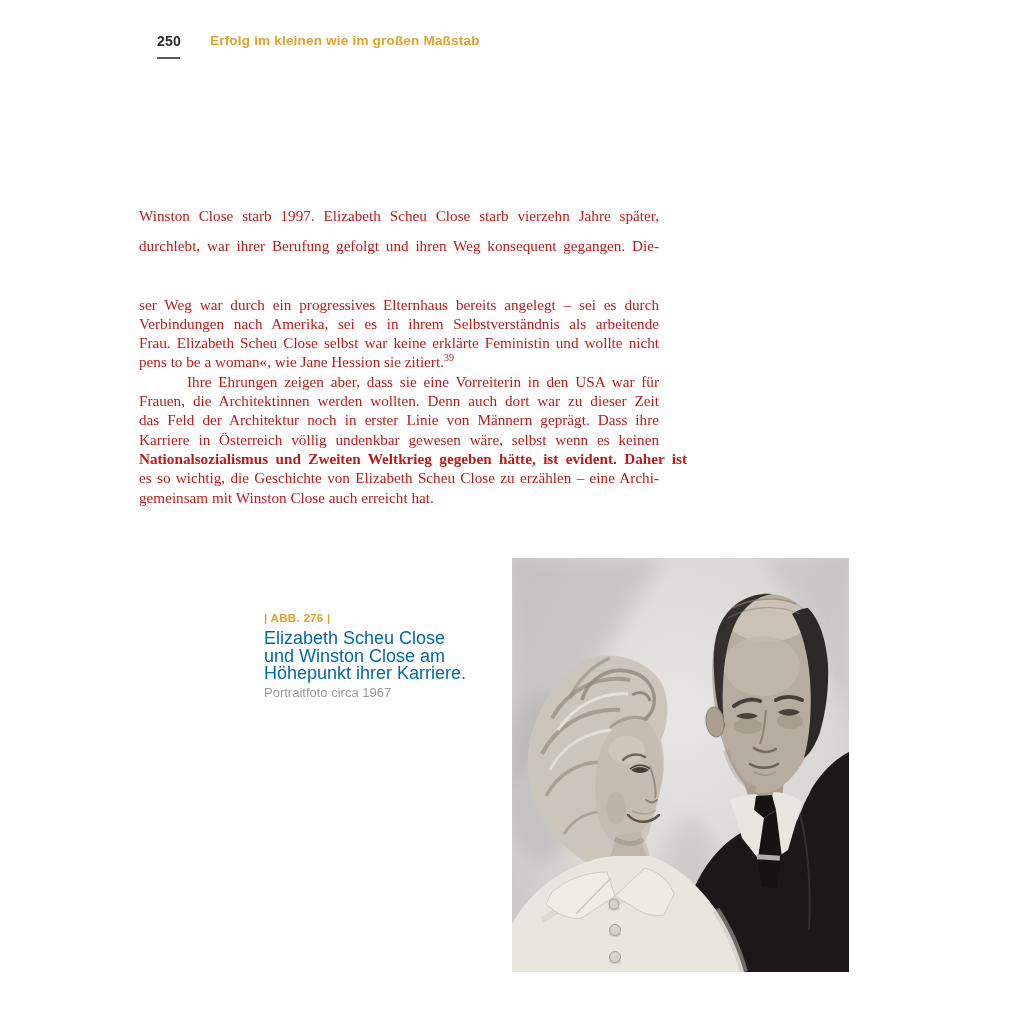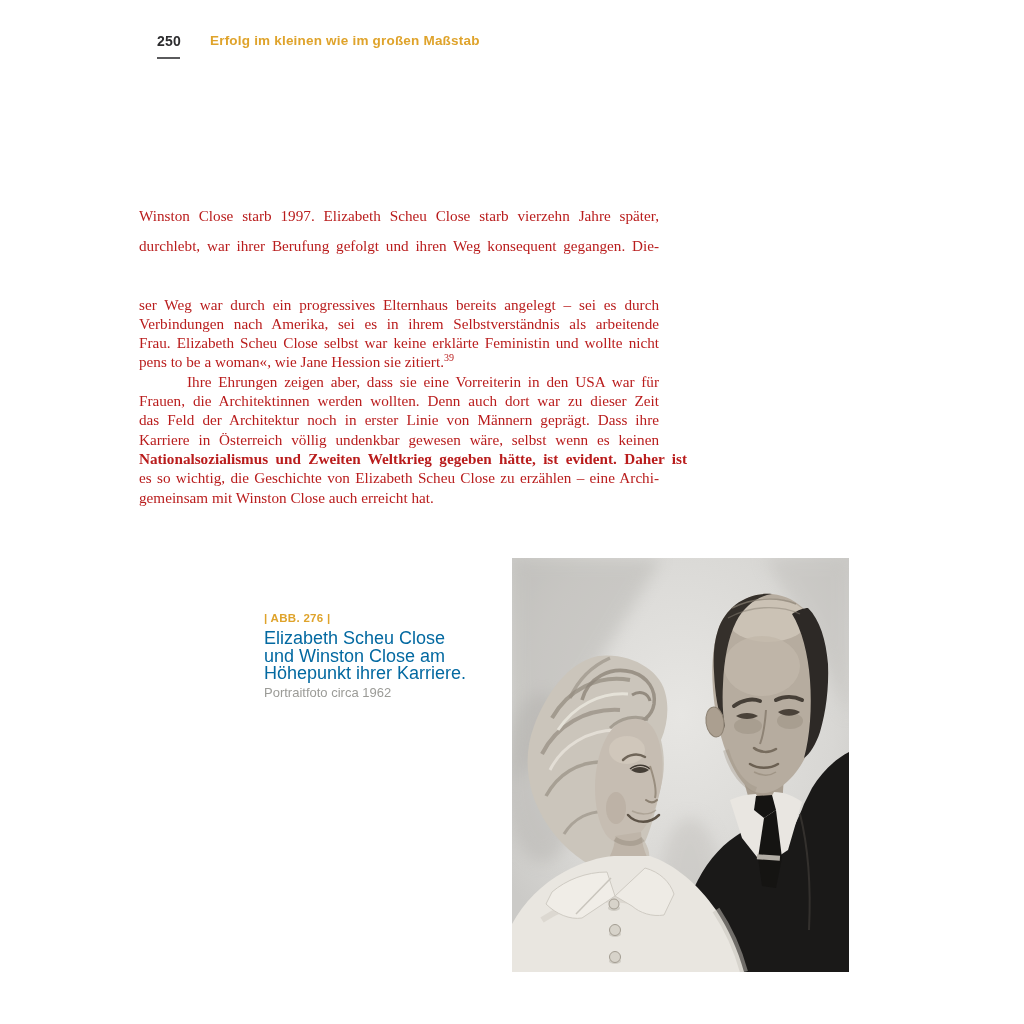--- a/index.html
+++ b/index.html
@@ -66,21 +66,21 @@
     <div class="jline" style="word-spacing: 3.63021px; font-weight: bold;"><span class="measure"><span>Nationalsozialismus und Zweiten Weltkrieg gegeben hätte, ist evident. Daher ist</span></span></div>
     <div class="jline" style="word-spacing: 1.52404px;"><span class="measure"><span>es so wichtig, die Geschichte von Elizabeth Scheu Close zu erzählen – eine Archi-</span></span></div>
     <div class="jline lastline"><span class="measure"><span>gemeinsam mit Winston Close auch erreicht hat.</span></span></div>
   </div>
 
 <div class="figcaption">
   <div class="fig-label">| ABB. 276 |</div>
   <div class="fig-line">Elizabeth Scheu Close</div>
   <div class="fig-line">und Winston Close am</div>
   <div class="fig-line">Höhepunkt ihrer Karriere.</div>
-  <div class="fig-credit">Portraitfoto circa 1962</div>
+  <div class="fig-credit">Portraitfoto circa 1967</div>
 </div>
 
 <div class="photo">
   <svg viewBox="0 0 337 414" xmlns="http://www.w3.org/2000/svg">
     <defs>
       <filter id="b8" x="-30%" y="-30%" width="160%" height="160%">
           <feGaussianBlur stdDeviation="8"></feGaussianBlur>
         </filter>
       <filter id="b4" x="-30%" y="-30%" width="160%" height="160%">
           <feGaussianBlur stdDeviation="4"></feGaussianBlur>

